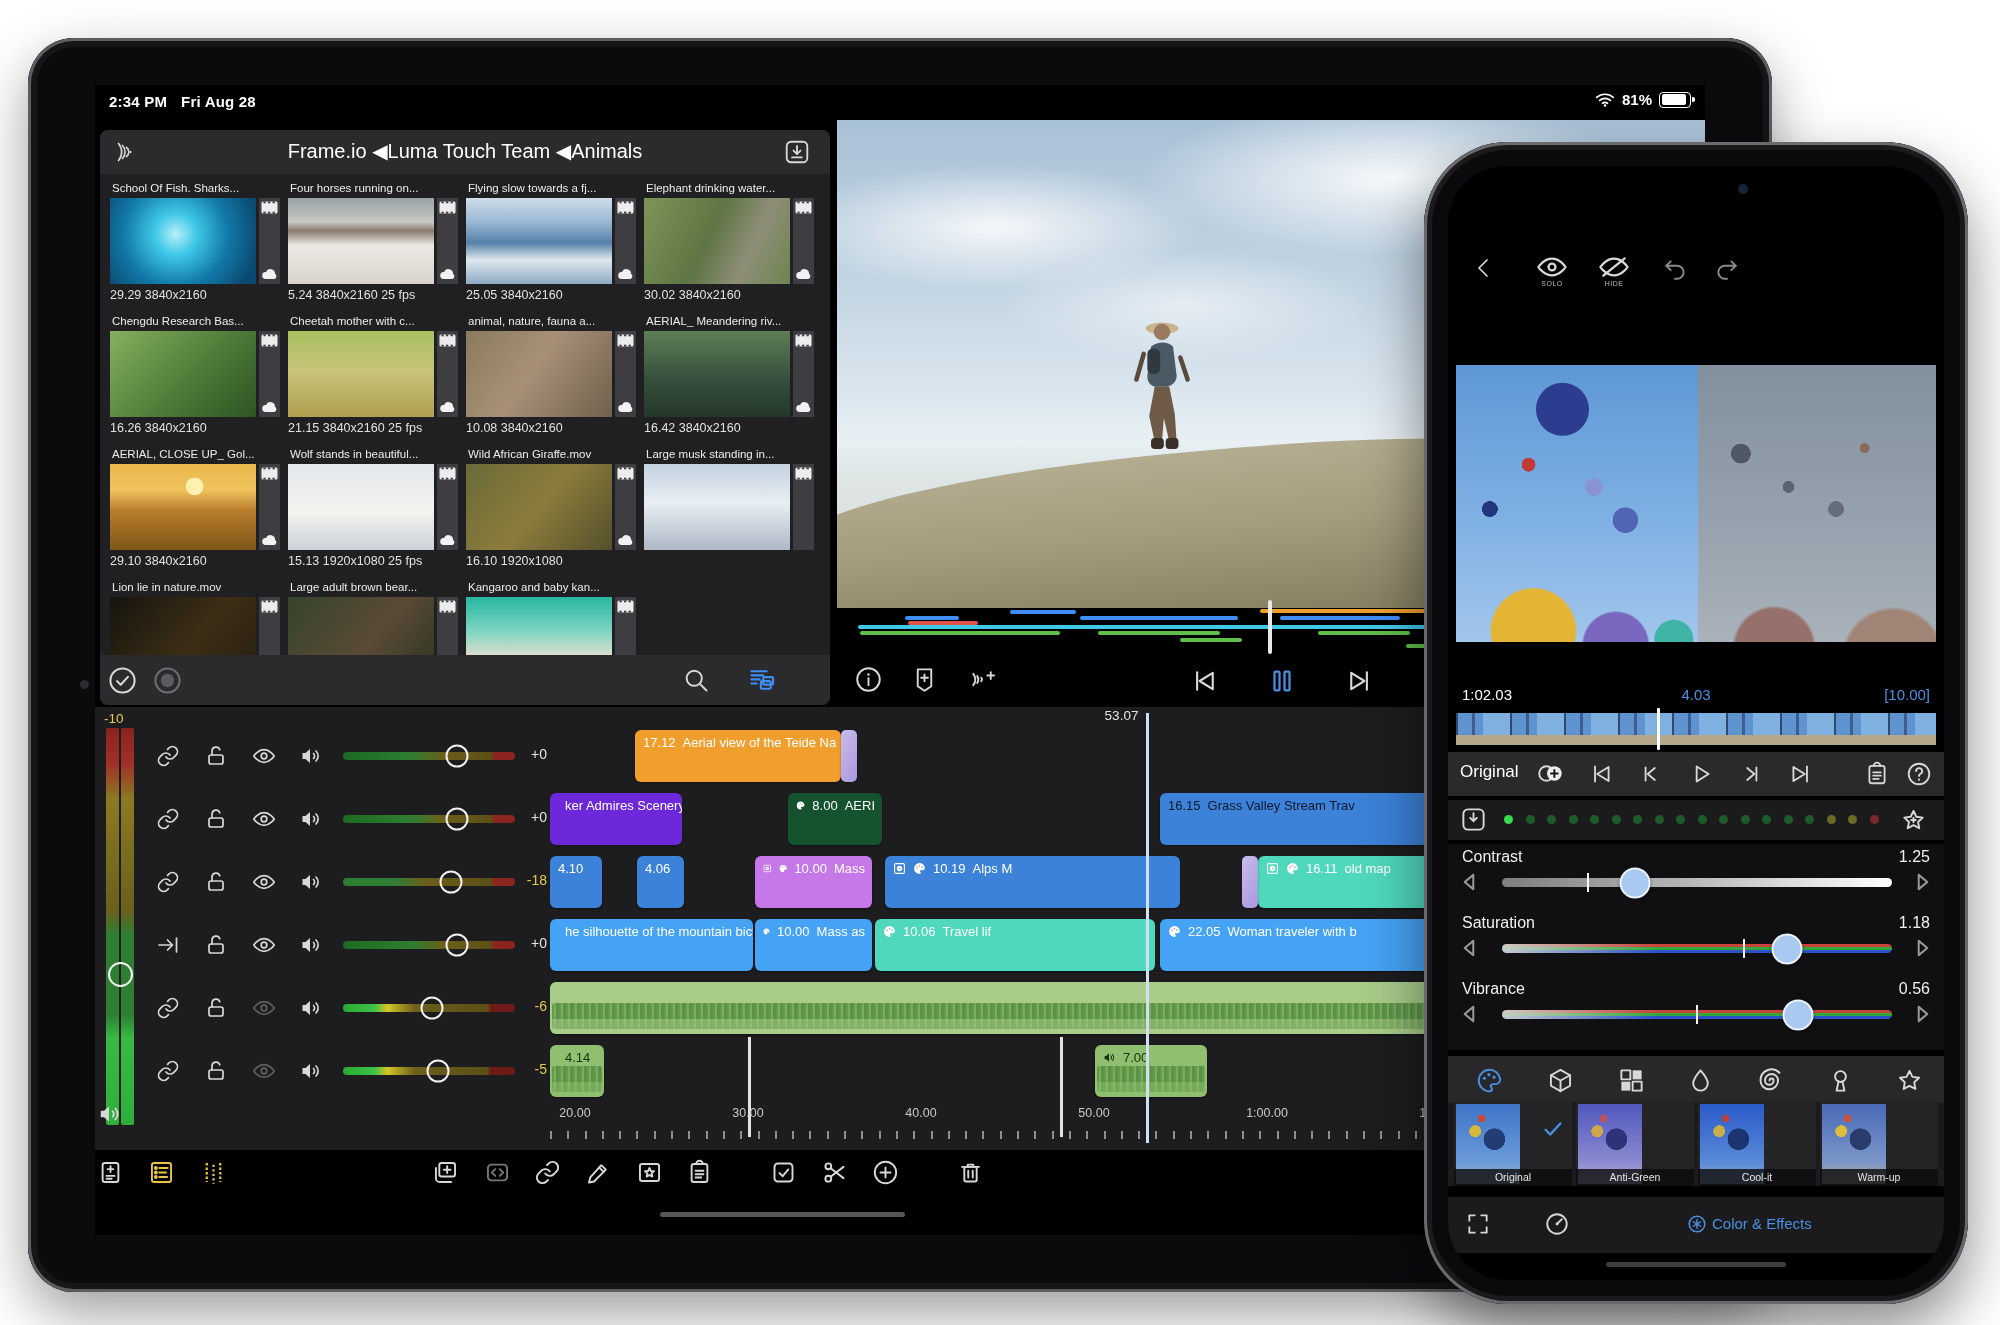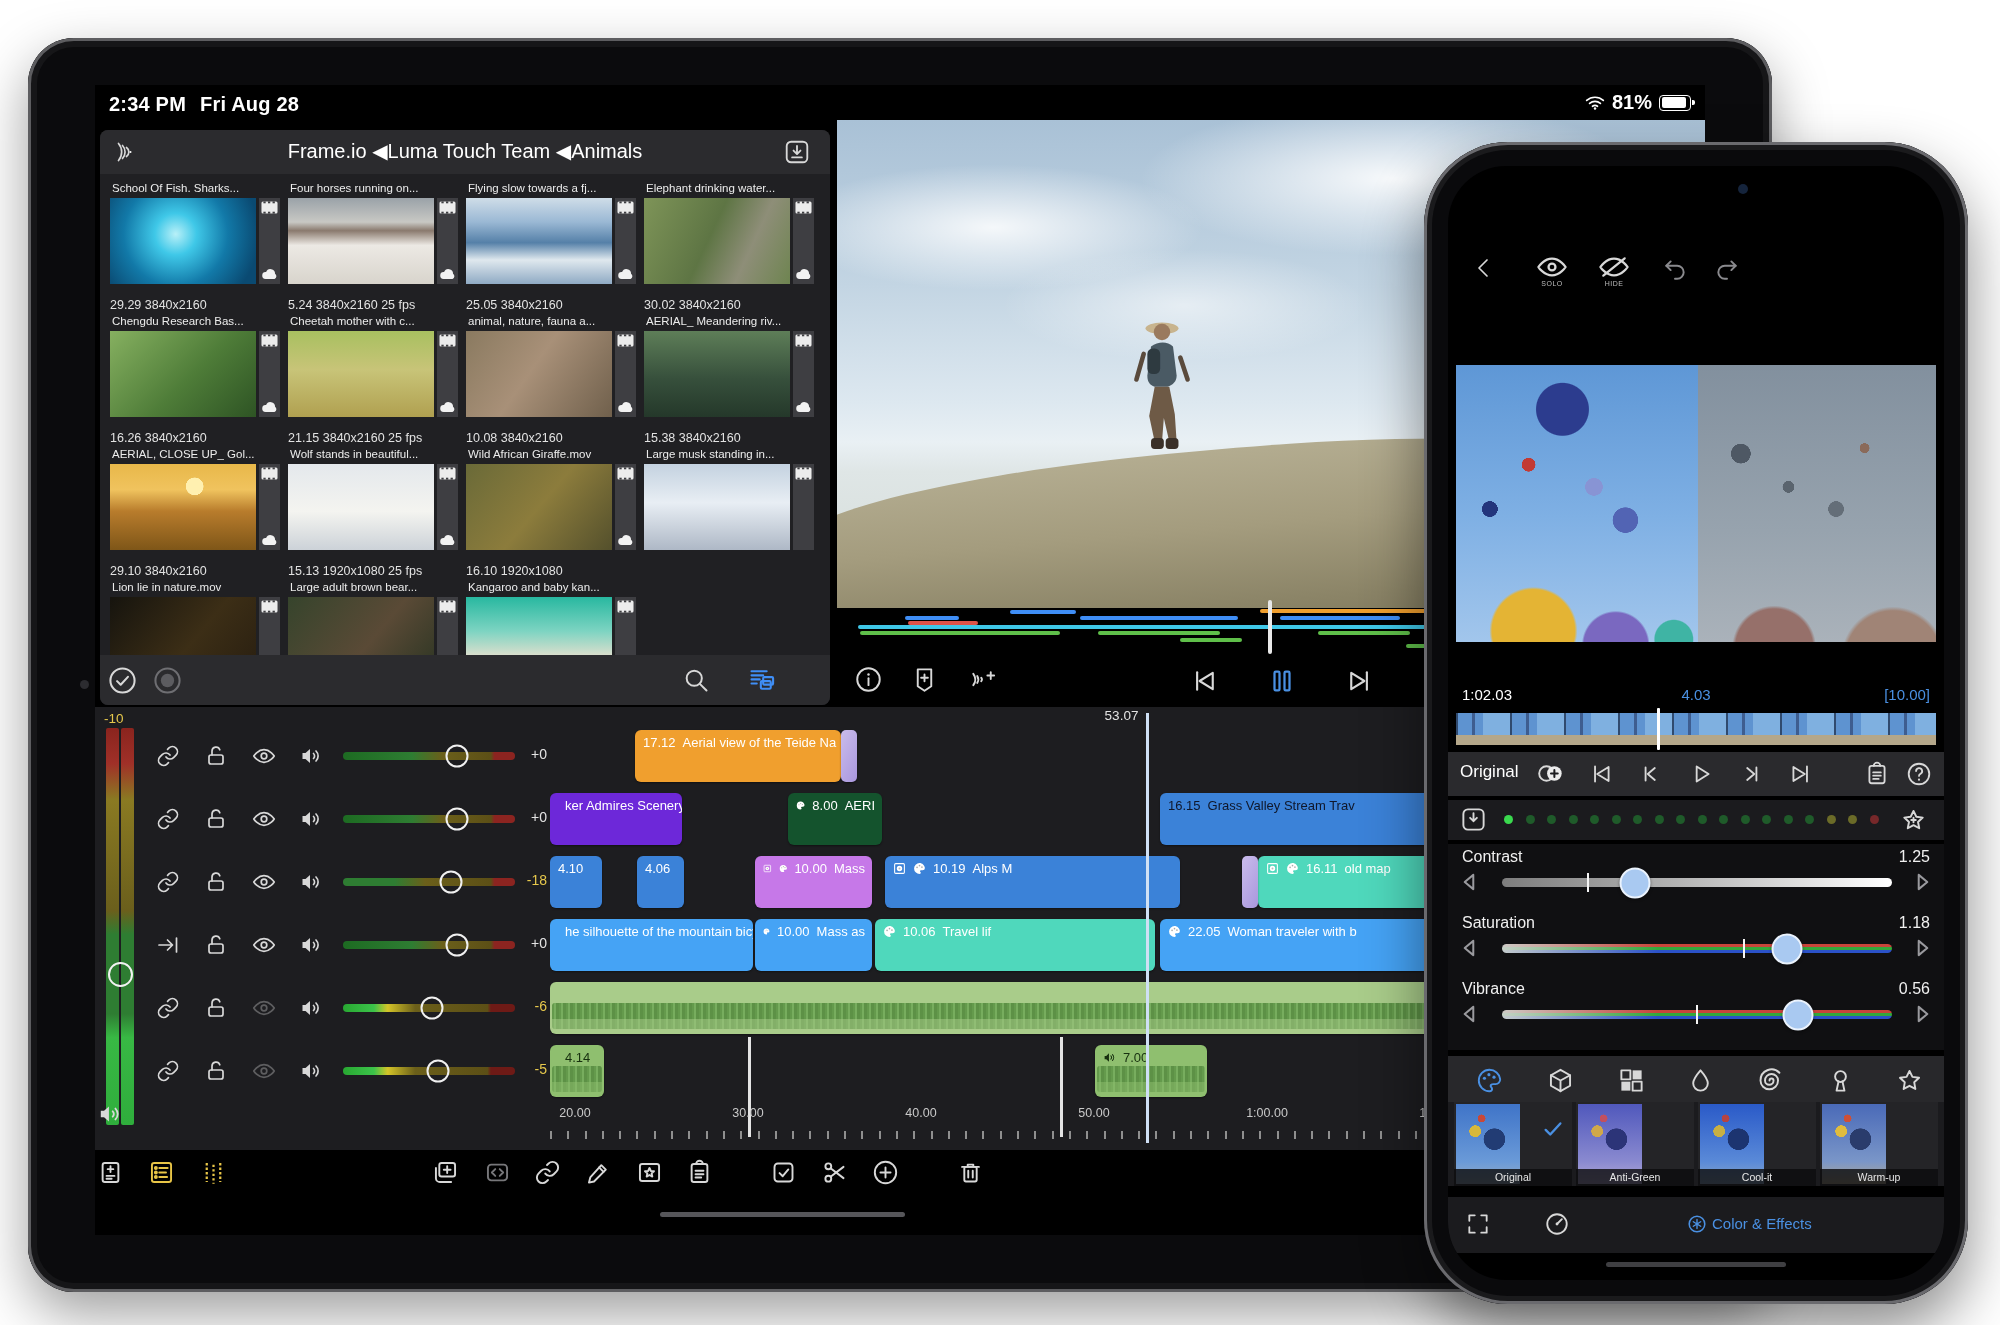--- a/index.html
+++ b/index.html
@@ -8,42 +8,42 @@
   .abs{position:absolute;}
   svg{display:block;}
   .icn{stroke:#d8d8d8;fill:none;stroke-width:1.7;stroke-linecap:round;stroke-linejoin:round;}
 
   
   .ipad-frame{position:absolute;left:28px;top:38px;width:1744px;height:1254px;background:#0b0b0d;
     border-radius:46px;box-shadow:inset 0 0 0 3px #5d5d60, inset 0 0 0 9px #161618, 0 22px 55px rgba(0,0,0,.38);}
   .ipad-cam{position:absolute;left:52px;top:642px;width:9px;height:9px;border-radius:50%;background:#2c2c30;}
   .ipad-screen{position:absolute;left:95px;top:85px;width:1610px;height:1150px;background:#000;overflow:hidden;}
 
-  .statusbar{position:absolute;left:95px;top:88px;width:1610px;height:30px;color:#fff;font-size:20px;font-weight:700;}
+  .statusbar{position:absolute;left:95px;top:88px;width:1610px;height:30px;color:#fff;font-size:15px;font-weight:700;}
   .sb-left{position:absolute;left:14px;top:5px;letter-spacing:.2px;}
   .sb-left span{margin-right:14px;font-weight:700;}
   .sb-right{position:absolute;right:14px;top:3px;display:flex;align-items:center;gap:7px;}
   .batt{width:30px;height:14px;border:1.5px solid #fff;border-radius:4px;position:relative;}
   .batt i{position:absolute;left:1.5px;top:1.5px;bottom:1.5px;width:80%;background:#fff;border-radius:2px;}
   .batt:after{content:'';position:absolute;right:-4.5px;top:4px;width:2.5px;height:5px;background:#fff;border-radius:0 2px 2px 0;}
 
   
   .library{position:absolute;left:100px;top:130px;width:730px;height:575px;background:#202023;border-radius:8px;overflow:hidden;}
   .lib-header{position:absolute;left:0;top:0;right:0;height:44px;background:#2b2b2e;}
   .lib-title{position:absolute;left:0;right:0;top:9px;text-align:center;color:#fff;font-size:20px;}
   .lib-grid{position:absolute;left:0;top:46px;right:0;bottom:50px;padding:6px 10px;display:grid;
     grid-template-columns:repeat(4,170px);grid-auto-rows:118px;gap:15px 8px;overflow:hidden;}
   .cell{position:relative;width:170px;height:118px;}
   .cell .t{height:15px;font-size:11.5px;color:#ececec;white-space:nowrap;overflow:hidden;text-overflow:ellipsis;padding:0 2px;}
   .cell .thumbwrap{position:relative;height:86px;margin-top:1px;}
   .cell .thumb{position:absolute;left:0;top:0;width:146px;height:86px;background:#333;}
   .cell .strip{position:absolute;right:0;top:0;width:21px;height:86px;background:#3e3e42;}
   .cell .strip .film{position:absolute;left:2px;top:3px;}
   .cell .strip .cloud{position:absolute;left:2px;bottom:4px;}
-  .cell .info{height:15px;font-size:12.5px;color:#e2e2e2;padding-top:14px;white-space:nowrap;}
+  .cell .info{height:15px;font-size:12.5px;color:#e2e2e2;padding-top:4px;white-space:nowrap;}
 
   .lib-footer{position:absolute;left:0;bottom:0;right:0;height:50px;background:#2b2b2e;}
 
   
   .preview{position:absolute;left:837px;top:120px;width:868px;height:585px;background:#000;}
   .video{position:absolute;left:0;top:0;right:0;height:488px;overflow:hidden;
     background:
       radial-gradient(ellipse 300px 90px at 18% 22%, rgba(255,255,255,.85) 0%, rgba(255,255,255,0) 70%),
       radial-gradient(ellipse 360px 110px at 64% 12%, rgba(255,255,255,.9) 0%, rgba(255,255,255,0) 70%),
       radial-gradient(ellipse 260px 80px at 40% 38%, rgba(255,255,255,.55) 0%, rgba(255,255,255,0) 70%),
@@ -359,21 +359,21 @@
                 <rect x="15" y="0.5" width="3" height="2.5" fill="#3e3e42"></rect>
                 <rect x="3" y="14" width="3" height="2.5" fill="#3e3e42"></rect>
                 <rect x="9" y="14" width="3" height="2.5" fill="#3e3e42"></rect>
                 <rect x="15" y="14" width="3" height="2.5" fill="#3e3e42"></rect>
               </svg>
               <svg class="cloud" width="17" height="12" viewBox="0 0 22 15">
                 <path d="M6 14a4.5 4.5 0 1 1 .6-8.97A6 6 0 0 1 18.2 7.2 3.9 3.9 0 0 1 17.5 14z" fill="#f2f2f2"></path>
               </svg>
             </div>
           </div>
-          <div class="info">15.38  3840x2160</div>
+          <div class="info">16.42  3840x2160</div>
         </div>
 
         <div class="cell">
           <div class="t">AERIAL, CLOSE UP_ Gol...</div>
           <div class="thumbwrap">
             <div class="thumb" style="background: radial-gradient(9px at 58% 26%, rgb(255, 240, 176) 96%, transparent), linear-gradient(rgb(232, 184, 74) 0%, rgb(240, 195, 94) 30%, rgb(184, 124, 44) 55%, rgb(126, 86, 24) 100%);"></div>
             <div class="strip">
               <svg class="film" width="17" height="13" viewBox="0 0 22 17">
                 <rect x="0.5" y="0.5" width="21" height="16" rx="2" fill="#ececec"></rect>
                 <rect x="3" y="0.5" width="3" height="2.5" fill="#3e3e42"></rect>

